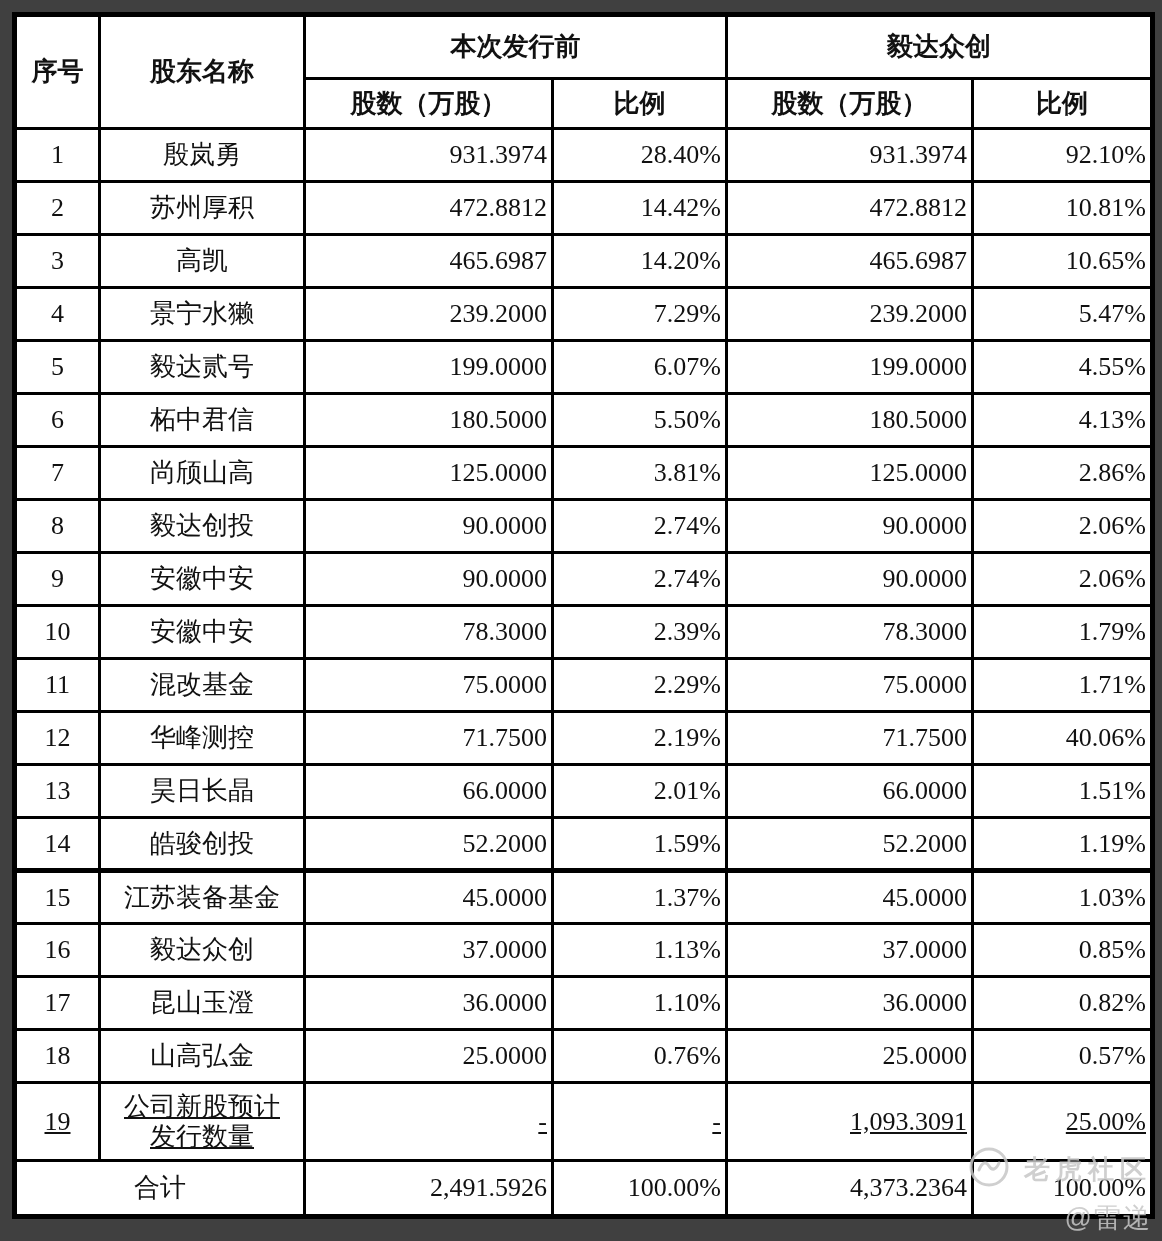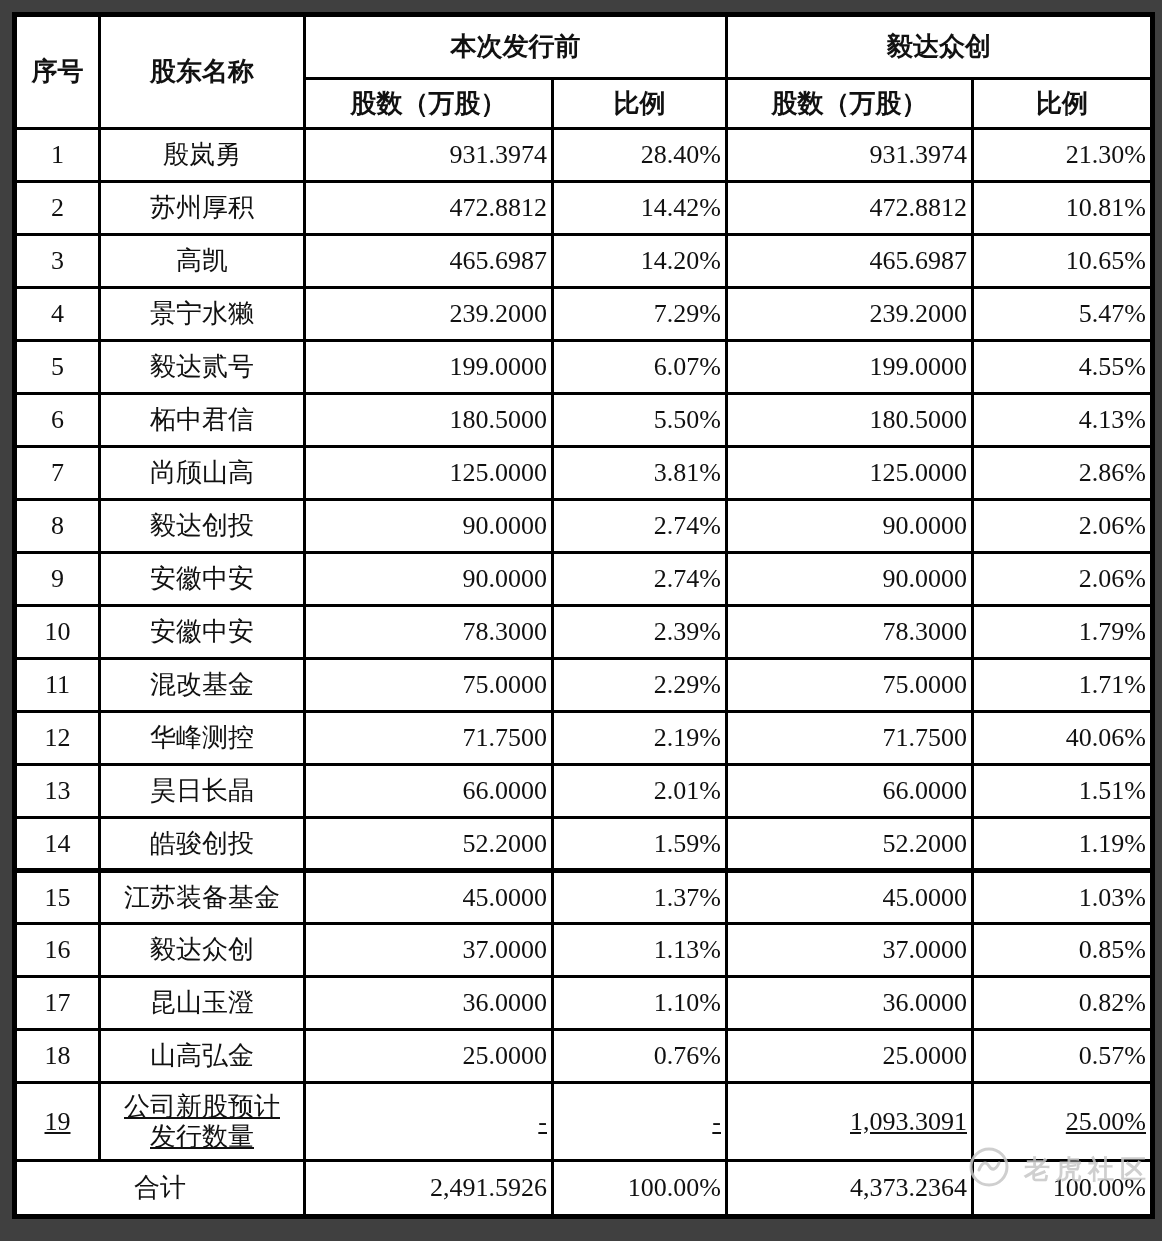--- a/index.html
+++ b/index.html
@@ -117,21 +117,21 @@
         <th class="sub-head">比例</th>
       </tr>
     </thead>
     <tbody id="table-body">
         <tr class="data-row">
       <td class="c-no">1</td>
       <td class="c-name">殷岚勇</td>
       <td class="c-num">931.3974</td>
       <td class="c-num">28.40%</td>
       <td class="c-num">931.3974</td>
-      <td class="c-num">21.30%</td>
+      <td class="c-num">92.10%</td>
     </tr>
         <tr class="data-row">
       <td class="c-no">2</td>
       <td class="c-name">苏州厚积</td>
       <td class="c-num">472.8812</td>
       <td class="c-num">14.42%</td>
       <td class="c-num">472.8812</td>
       <td class="c-num">10.81%</td>
     </tr>
         <tr class="data-row">
@@ -286,15 +286,16 @@
   <div class="watermark">
     <div class="wm-row1">
       <span class="wm-icon">
         <svg width="42" height="42" viewBox="0 0 42 42">
           <circle cx="21" cy="21" r="18" fill="none" stroke="#c7c7c7" stroke-width="3"></circle>
           <path d="M11 24 C14 16, 18 15, 21 20 C24 25, 28 24, 31 17" fill="none" stroke="#c7c7c7" stroke-width="3" stroke-linecap="round"></path>
         </svg>
       </span>
       <span class="wm-brand">老虎社区</span>
     </div>
+    <div class="wm-author">@雷递</div>
   </div>
 
 </div>
 
 </body></html>

